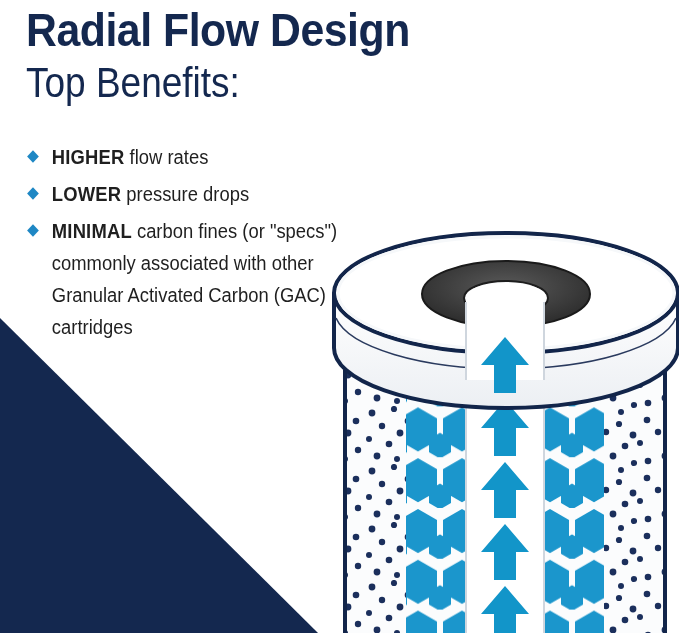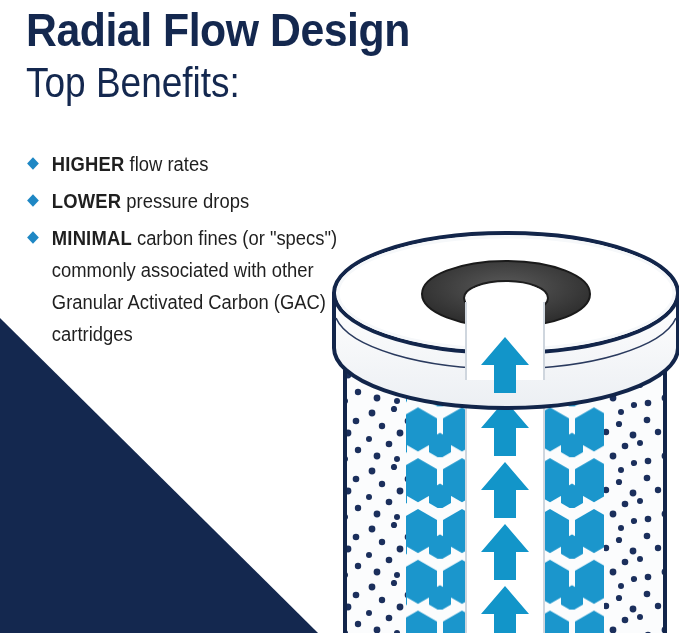--- a/index.html
+++ b/index.html
@@ -40,21 +40,21 @@
     color:#14284f;
     margin:0;
     margin-top:2px;
     white-space:nowrap;
     transform:scaleX(0.86);
     transform-origin:left center;
   }
 
   
   .benefits{
-    position:absolute;left:27px;top:148px;width:380px;
+    position:absolute;left:27px;top:141px;width:380px;
     margin:0;padding:0;list-style:none;
   }
   .benefit{
     position:relative;
     padding-left:27px;
     margin-bottom:5px;
     font-family:"Liberation Sans Narrow","Liberation Sans",sans-serif;
     font-size:20px;
     line-height:32px;
     color:#1f1f1f;

